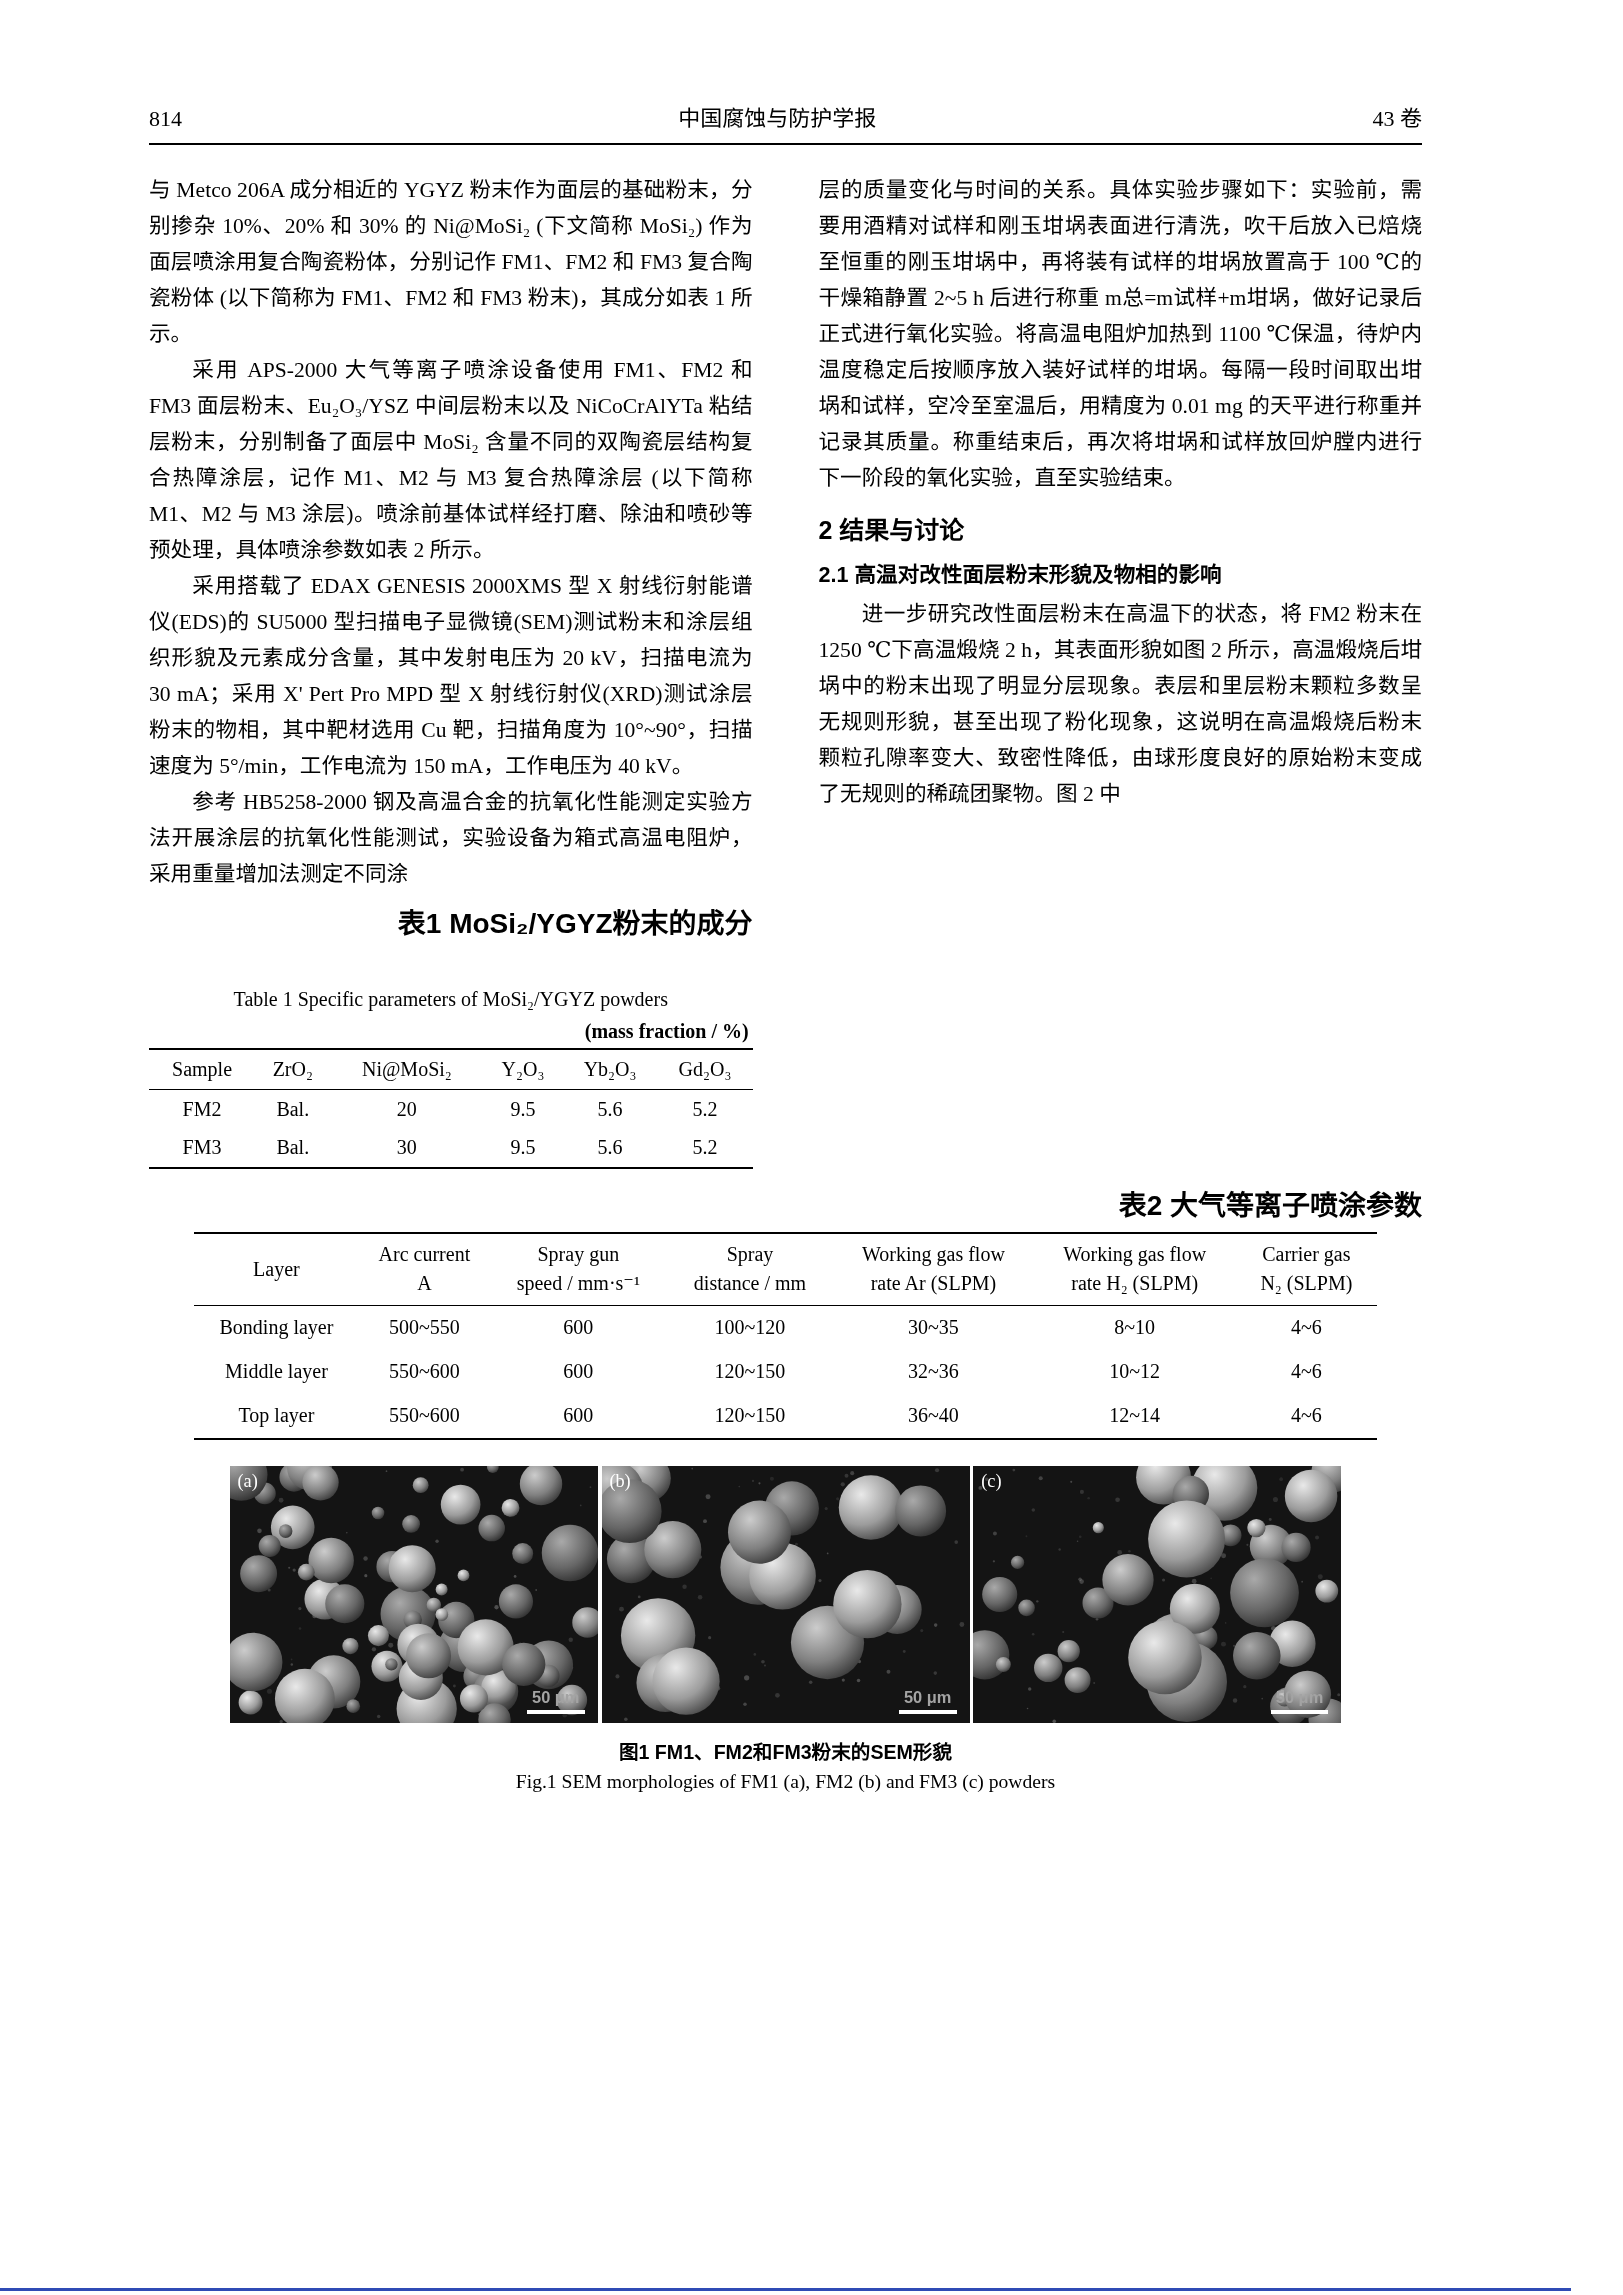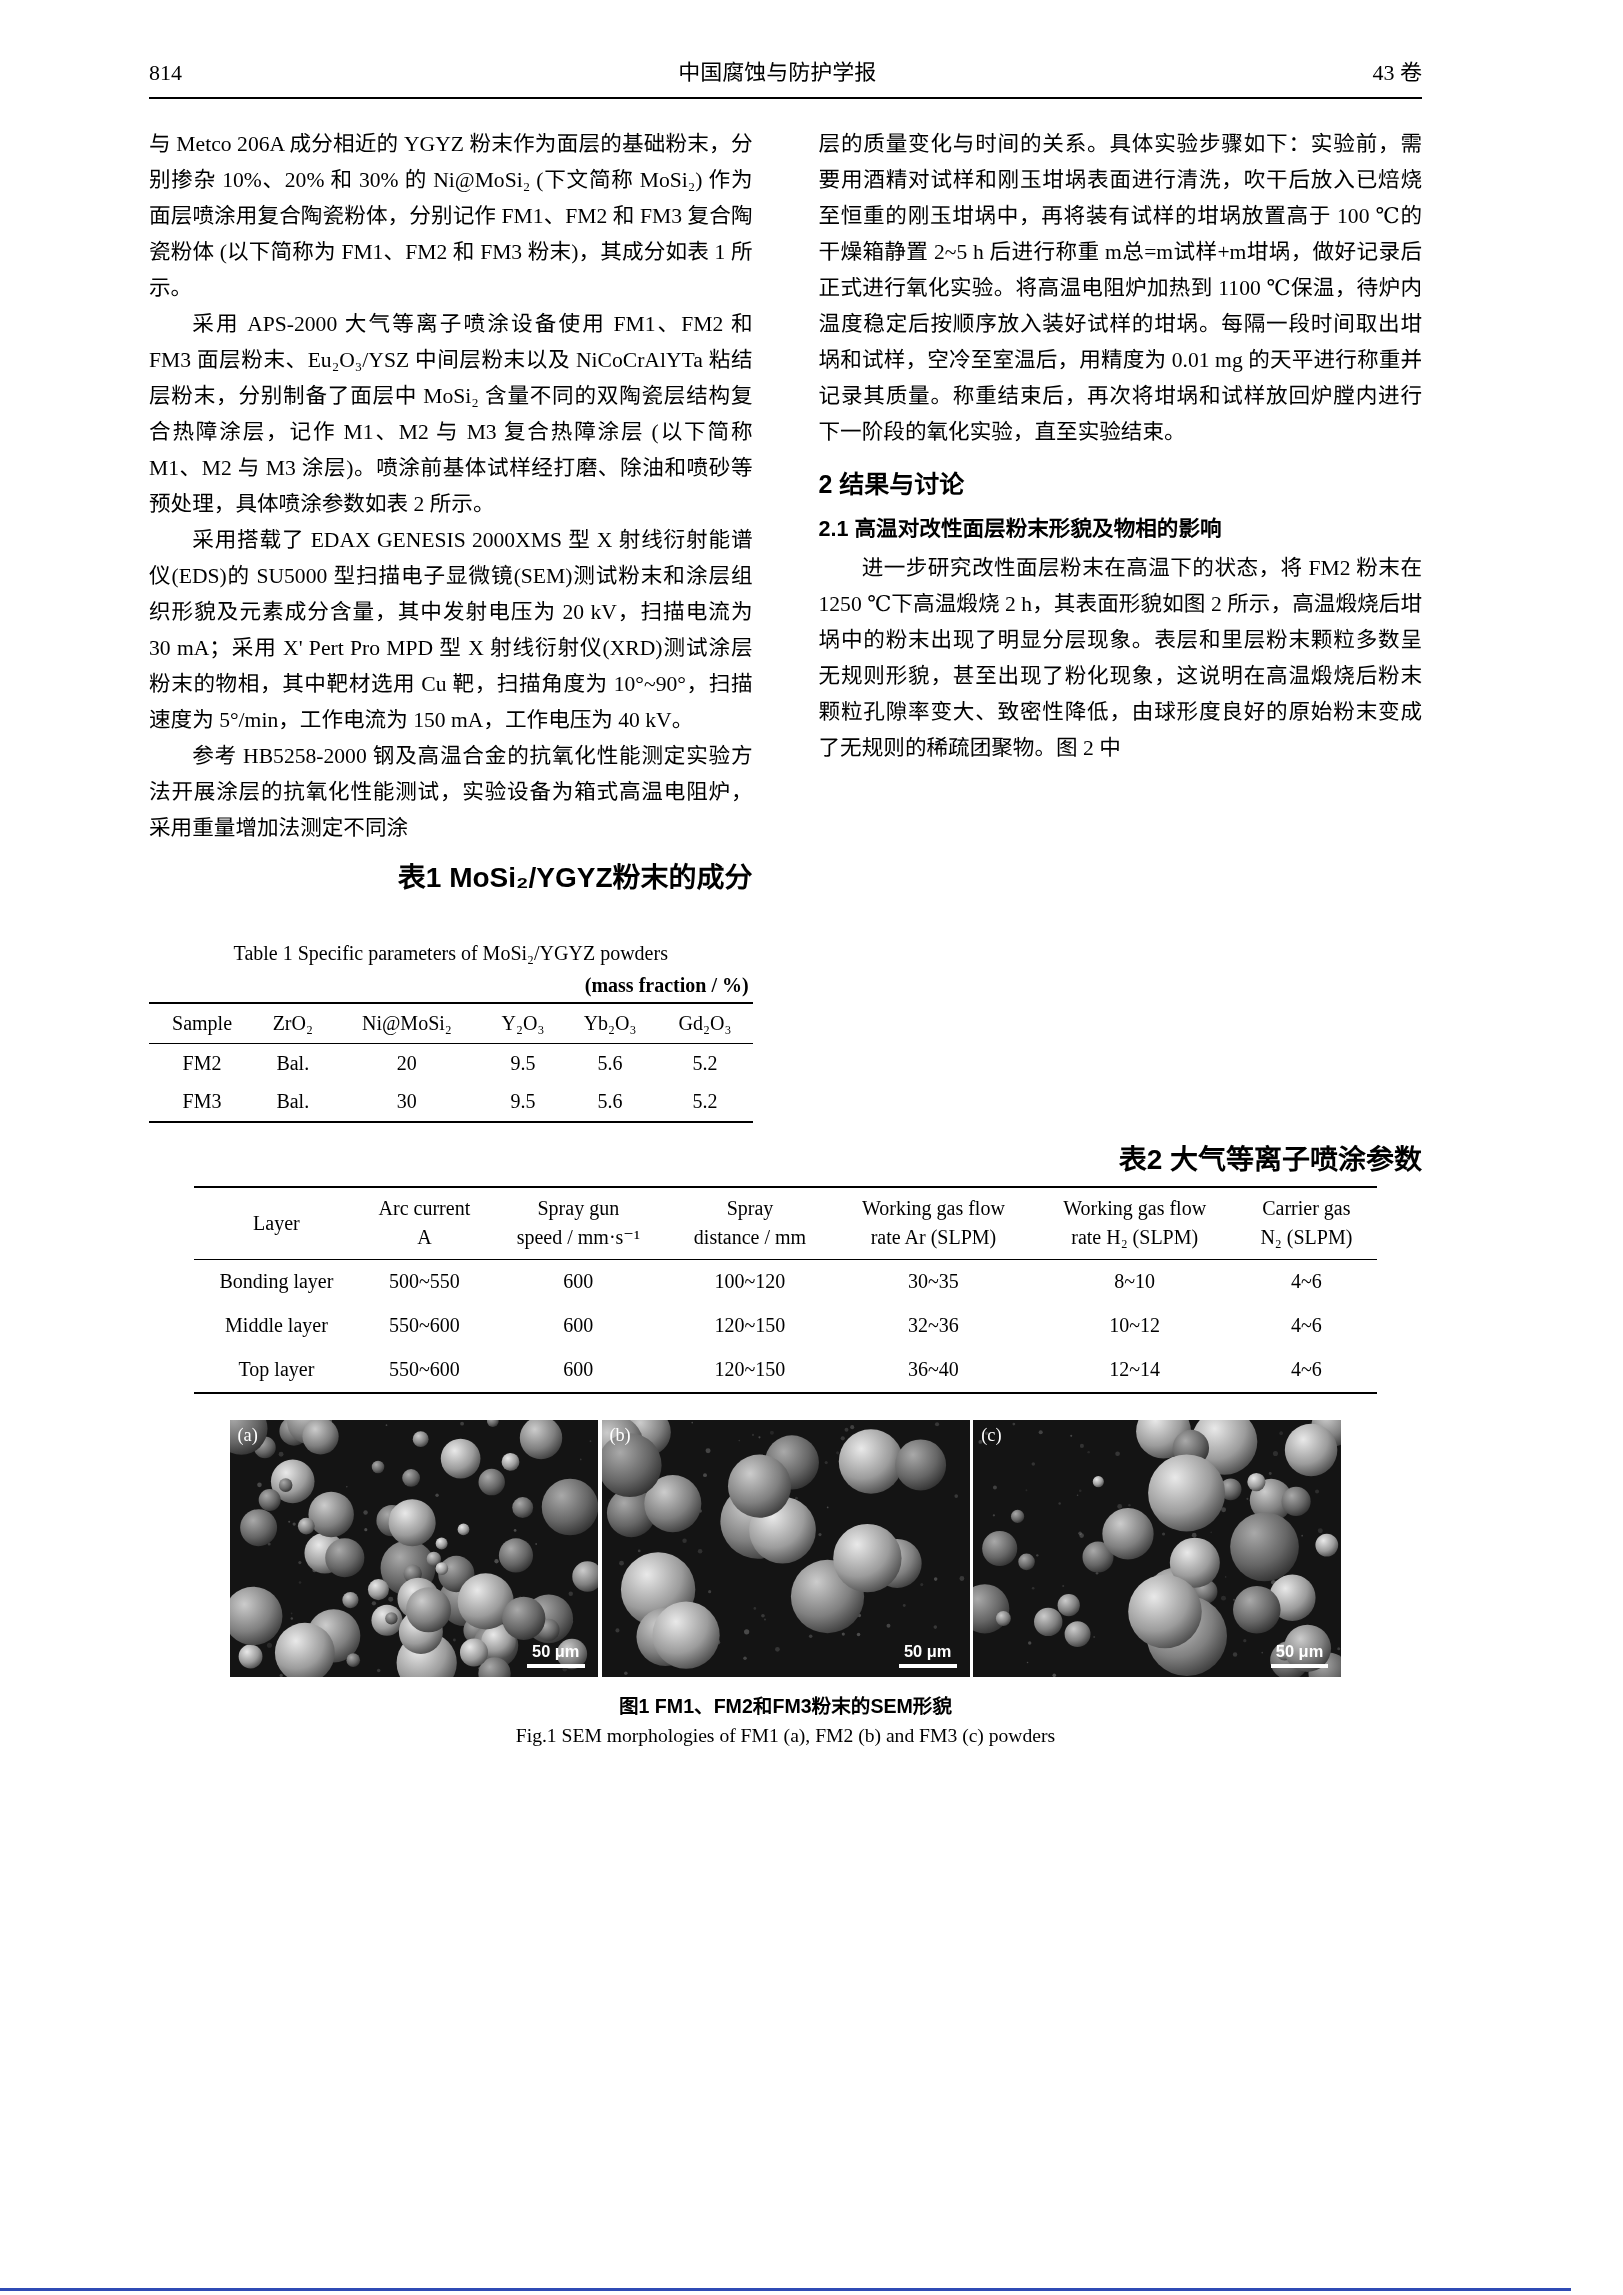--- a/index.html
+++ b/index.html
@@ -2,21 +2,21 @@
 <html lang="zh-CN" style="font-size:10.5px"><head>
 <meta charset="utf-8">
 <style>
   * { margin:0; padding:0; box-sizing:border-box; }
   html,body { background:#ffffff; }
   body {
     width:1623px; height:2295px; position:relative;
     font-family:"Liberation Serif","DejaVu Serif",serif;
     color:#000;
   }
-  .page { position:relative; width:1571px; height:2295px; padding:54px 149px 0 149px; overflow:hidden; }
+  .page { position:relative; width:1571px; height:2295px; padding:100px 149px 0 149px; overflow:hidden; }
 
   
   .pg-header { display:flex; justify-content:space-between; align-items:baseline; font-size:22px; }
   .header-rule { border:none; border-top:2px solid #000; margin-top:10.5px; margin-bottom:27.5px; }
 
   
   .columns { display:flex; gap:66px; align-items:flex-start; }
   .col { width:642px; }
   p.body { font-size:21.6px; line-height:36px; text-align:justify; word-break:break-word; }
   p.indent { text-indent:2em; }
@@ -55,21 +55,21 @@
   
   .fig1 { margin-top:26px; }
   .panels { display:flex; justify-content:center; gap:3.9px; width:1112px; margin:0 auto; }
   .panel { position:relative; width:368px; height:257px; background:#141414; overflow:hidden; }
   .panel svg { display:block; width:100%; height:100%; }
   .plabel {
     position:absolute; left:7.9px; top:5.2px; color:#fff;
     font-family:"Liberation Serif","DejaVu Serif",serif; font-size:18.3px;
   }
   .scalebar {
-    position:absolute; right:13px; bottom:9.2px; color:#ffffff;
+    position:absolute; right:13px; bottom:9.2px; color:#a3a3a3;
     font-family:"Liberation Sans","DejaVu Sans",sans-serif; font-weight:bold; font-size:16.4px;
     border-bottom:4.6px solid #fff; padding:0 5.2px 2.6px 5.2px;
   }
   .figcap { margin-top:14.4px; text-align:center; }
   .figcap-zh {
     font-family:"Liberation Sans","DejaVu Sans",sans-serif;
     font-weight:bold; font-size:19.6px; line-height:30px;
   }
   .figcap-en { font-size:19.6px; line-height:30px; }
 

